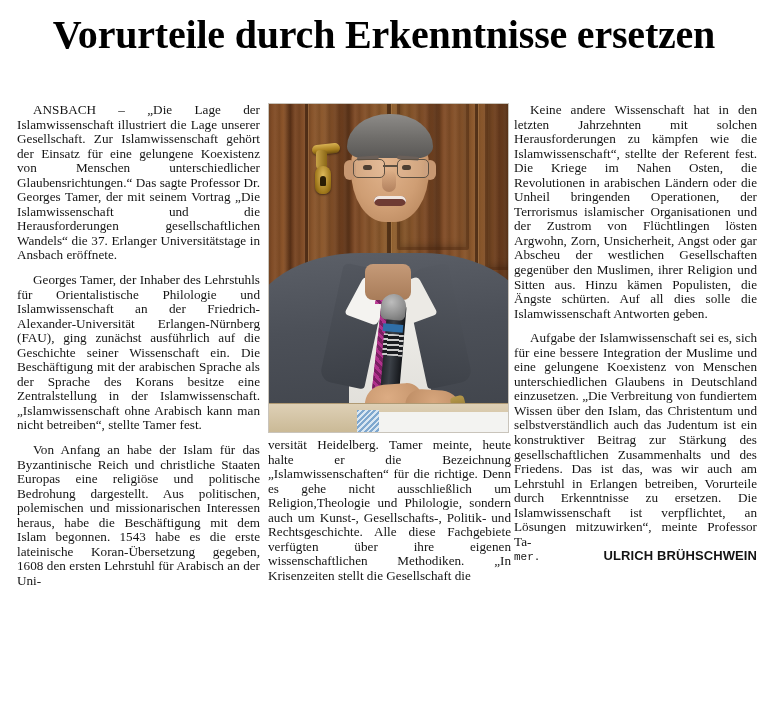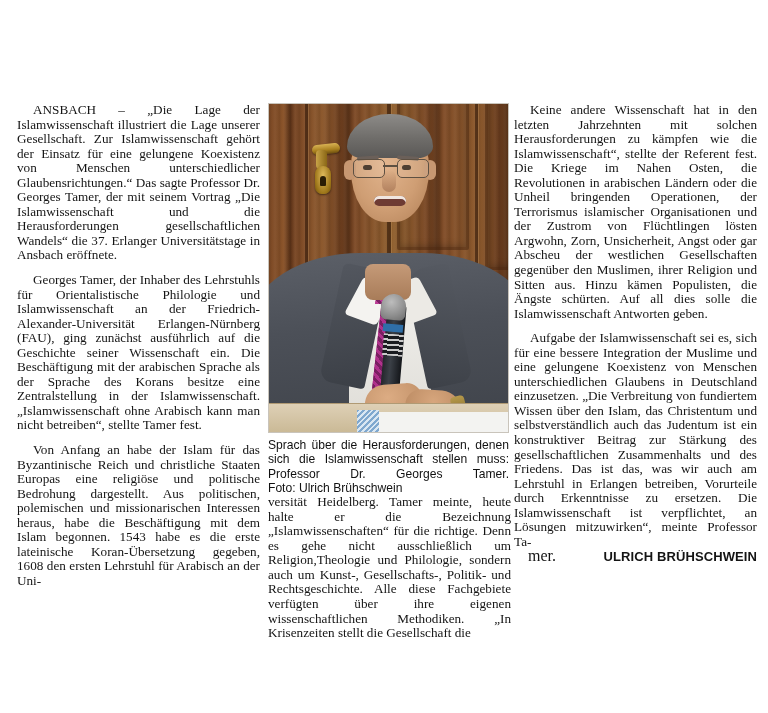--- a/index.html
+++ b/index.html
@@ -403,30 +403,30 @@
     font-size: 13px;
     letter-spacing: .1px;
     font-weight: bold;
   }
   .signoff-line {
     display: flex;
     justify-content: space-between;
     align-items: baseline;
   }
   .signoff-line .tail {
-    font-family: Liberation Serif, serif;
-    font-size: 16px;
-    margin-left: 14px;
+    font-family: Liberation Mono, monospace;
+    font-size: 11px;
   }
 </style>
 </head>
 <body>
 
 <div class="page">
 
+  <h1 class="headline">Vorurteile durch Erkenntnisse ersetzen</h1>
 
 
   <div class="cols">
 
     <div class="col col1">
       <p class="indent lead-in">ANSBACH – „Die Lage der Islamwissenschaft illustriert die Lage unserer Gesellschaft. Zur Islamwissenschaft gehört der Einsatz für eine gelungene Koexistenz von Menschen unterschiedlicher Glaubensrichtungen.“ Das sagte Professor Dr. Georges Tamer, der mit seinem Vortrag „Die Islamwissenschaft und die Herausforderungen gesellschaftlichen Wandels“ die 37. Erlanger Universitätstage in Ansbach eröffnete.</p>
       <p class="indent gap">Georges Tamer, der Inhaber des Lehrstuhls für Orientalistische Philologie und Islamwissenschaft an der Friedrich-Alexander-Universität Erlangen-Nürnberg (FAU), ging zunächst ausführlich auf die Geschichte seiner Wissenschaft ein. Die Beschäftigung mit der arabischen Sprache als der Sprache des Korans besitze eine Zentralstellung in der Islamwissenschaft. „Islamwissenschaft ohne Arabisch kann man nicht betreiben“, stellte Tamer fest.</p>
       <p class="indent gap">Von Anfang an habe der Islam für das Byzantinische Reich und christliche Staaten Europas eine religiöse und politische Bedrohung dargestellt. Aus politischen, polemischen und missionarischen Interessen heraus, habe die Beschäftigung mit dem Islam begonnen. 1543 habe es die erste lateinische Koran-Übersetzung gegeben, 1608 den ersten Lehrstuhl für Arabisch an der Uni-</p>
     </div>
 
@@ -479,24 +479,20 @@
             <div class="hand2"></div>
             <div class="watch"></div>
           </div>
 
           <div class="table"></div>
           <div class="paper"></div>
           <div class="paper-blue"></div>
         </div>
       </div>
 
-      <p class="caption">
-        <span>Sprach über die Herausforderungen, denen sich die Islamwissenschaft stellen muss: Professor Dr. Georges Tamer.</span>
-        <span class="credit">Foto: Ulrich Brühschwein</span>
-      </p>
 
       <p>versität Heidelberg. Tamer meinte, heute halte er die Bezeichnung „Islamwissenschaften“ für die richtige. Denn es gehe nicht ausschließlich um Religion,Theologie und Philologie, sondern auch um Kunst-, Gesellschafts-, Politik- und Rechtsgeschichte. Alle diese Fachgebiete verfügten über ihre eigenen wissenschaftlichen Methodiken. „In Krisenzeiten stellt die Gesellschaft die</p>
     </div>
 
     <div class="col col3">
       <p class="indent">Keine andere Wissenschaft hat in den letzten Jahrzehnten mit solchen Herausforderungen zu kämpfen wie die Islamwissenschaft“, stellte der Referent fest. Die Kriege im Nahen Osten, die Revolutionen in arabischen Ländern oder die Unheil bringenden Operationen, der Terrorismus islamischer Organisationen und der Zustrom von Flüchtlingen lösten Argwohn, Zorn, Unsicherheit, Angst oder gar Abscheu der westlichen Gesellschaften gegenüber den Muslimen, ihrer Religion und Sitten aus. Hinzu kämen Populisten, die Ängste schürten. Auf all dies solle die Islamwissenschaft Antworten geben.</p>
       <p class="indent gap">Aufgabe der Islamwissenschaft sei es, sich für eine bessere Integration der Muslime und eine gelungene Koexistenz von Menschen unterschiedlichen Glaubens in Deutschland einzusetzen. „Die Verbreitung von fundiertem Wissen über den Islam, das Christentum und selbstverständlich auch das Judentum ist ein konstruktiver Beitrag zur Stärkung des gesellschaftlichen Zusammenhalts und des Friedens. Das ist das, was wir auch am Lehrstuhl in Erlangen betreiben, Vorurteile durch Erkenntnisse zu ersetzen. Die Islamwissenschaft ist verpflichtet, an Lösungen mitzuwirken“, meinte Professor Ta-</p>
       <div class="signoff-line">
         <span class="tail">mer.</span>
         <span class="signoff">ULRICH BRÜHSCHWEIN</span>

